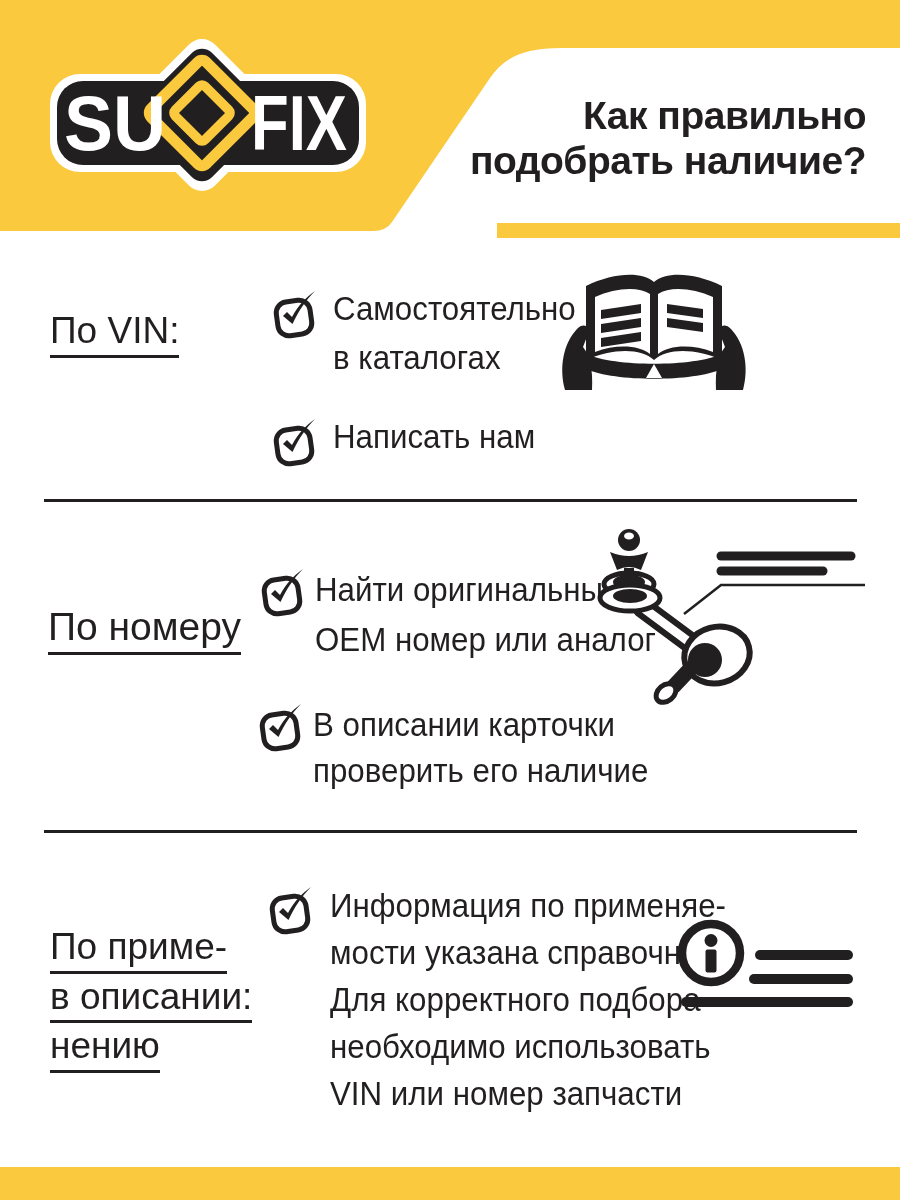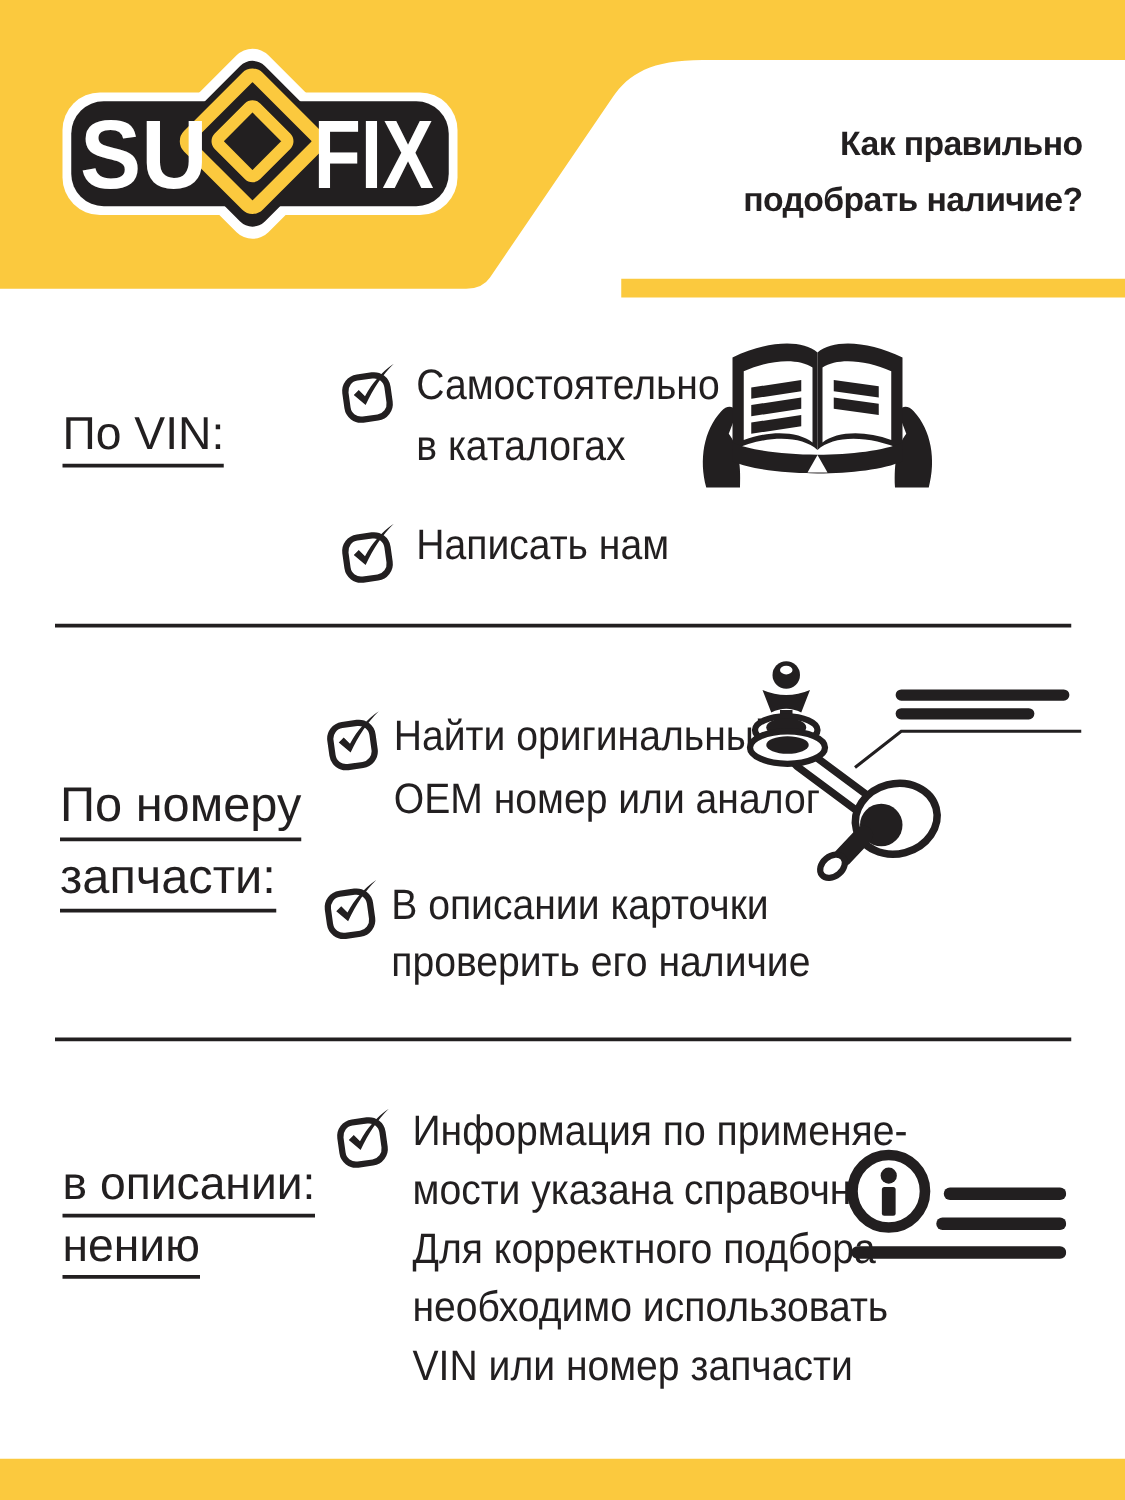--- a/index.html
+++ b/index.html
@@ -11,29 +11,29 @@
   .group{display:contents;}
   .header-bg{position:absolute;left:0;top:0;}
   .yellow-fill{fill:var(--yellow);}
   .ink-fill{fill:var(--ink);}
   .white-fill{fill:#ffffff;}
   .ink-stroke{stroke:var(--ink);}
   .yellow-stroke{stroke:var(--yellow);}
   .logo-svg{position:absolute;left:30px;top:18px;}
   .title{
     position:absolute;top:93px;right:34px;text-align:right;
-    font-weight:700;font-size:27px;line-height:45px;letter-spacing:-0.5px;
+    font-weight:700;font-size:39px;line-height:45px;letter-spacing:-0.5px;
   }
   .sec-label{position:absolute;display:flex;flex-direction:column;align-items:flex-start;}
   .sec-label .ul{
     display:inline-block;border-bottom:3px solid var(--ink);
     padding-bottom:2px;line-height:1.15;white-space:nowrap;
   }
-  .s1-label{left:50px;top:326px;font-size:37px;}
-  .s2-label{left:48px;top:623px;font-size:39px;gap:7px;}
+  .s1-label{left:50px;top:310px;font-size:37px;}
+  .s2-label{left:48px;top:605px;font-size:39px;gap:7px;}
   .s3-label{left:50px;top:926px;font-size:37px;gap:2px;}
   .bullet-text{position:absolute;white-space:nowrap;transform:scaleX(0.92);transform-origin:left top;}
   .b1a{left:333px;top:284px;font-size:34px;line-height:49px;}
   .b1b{left:333px;top:412px;font-size:34px;line-height:49px;}
   .b2a{left:315px;top:564px;font-size:34px;line-height:50px;}
   .b2b{left:313px;top:701px;font-size:34px;line-height:46px;}
   .b3a{left:330px;top:882px;font-size:34px;line-height:47px;}
   .check{position:absolute;width:49px;height:49px;}
   .c1a{left:270px;top:290px;} .c1b{left:270px;top:418px;}
   .c2a{left:258px;top:568px;} .c2b{left:256px;top:703px;}
@@ -125,21 +125,20 @@
       <path class="white-fill" d="M93 112 L109 112 L101 98 Z"></path>
     </svg>
   </div>
 
   <div class="divider d1"></div>
 
   
   <div class="group">
     <div class="sec-label s2-label">
       <span class="ul">По номеру</span>
-      <span class="ul">запчасти:</span>
     </div>
 
     <svg class="check c2a" viewBox="0 0 49 49">
         <use href="#chk"></use>
       </svg>
     <div class="bullet-text b2a">
       <div>Найти оригинальный</div>
       <div>ОЕМ номер или аналог</div>
     </div>
 
@@ -173,20 +172,21 @@
       <line x1="103" y1="155" x2="86" y2="173" class="ink-stroke" stroke-width="15" stroke-linecap="round"></line>
       <ellipse cx="78" cy="180" rx="11" ry="8" class="white-fill ink-stroke" stroke-width="5" transform="rotate(-40 78 180)"></ellipse>
     </svg>
   </div>
 
   <div class="divider d2"></div>
 
   
   <div class="group">
     <div class="sec-label s3-label">
+      <span class="ul">По приме-</span>
       <span class="ul">в описании:</span>
       <span class="ul">нению</span>
     </div>
 
     <svg class="check c3a" viewBox="0 0 49 49">
         <use href="#chk"></use>
       </svg>
     <div class="bullet-text b3a">
       <div>Информация по применяе-</div>
       <div>мости указана справочно.</div>

